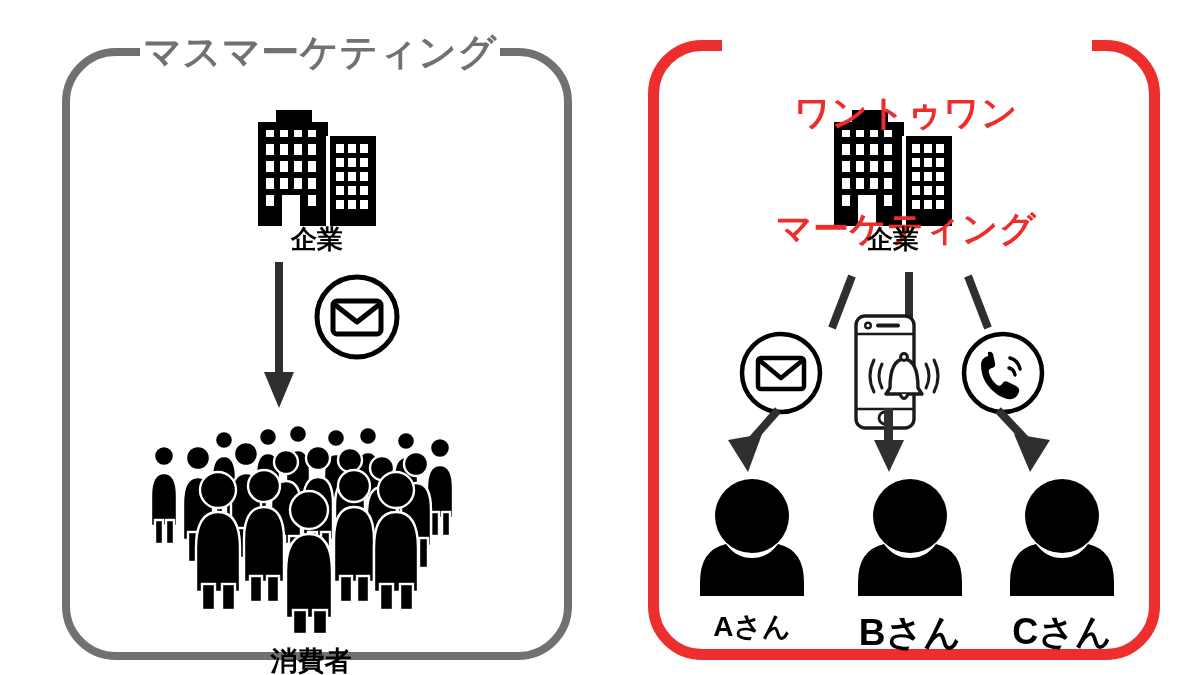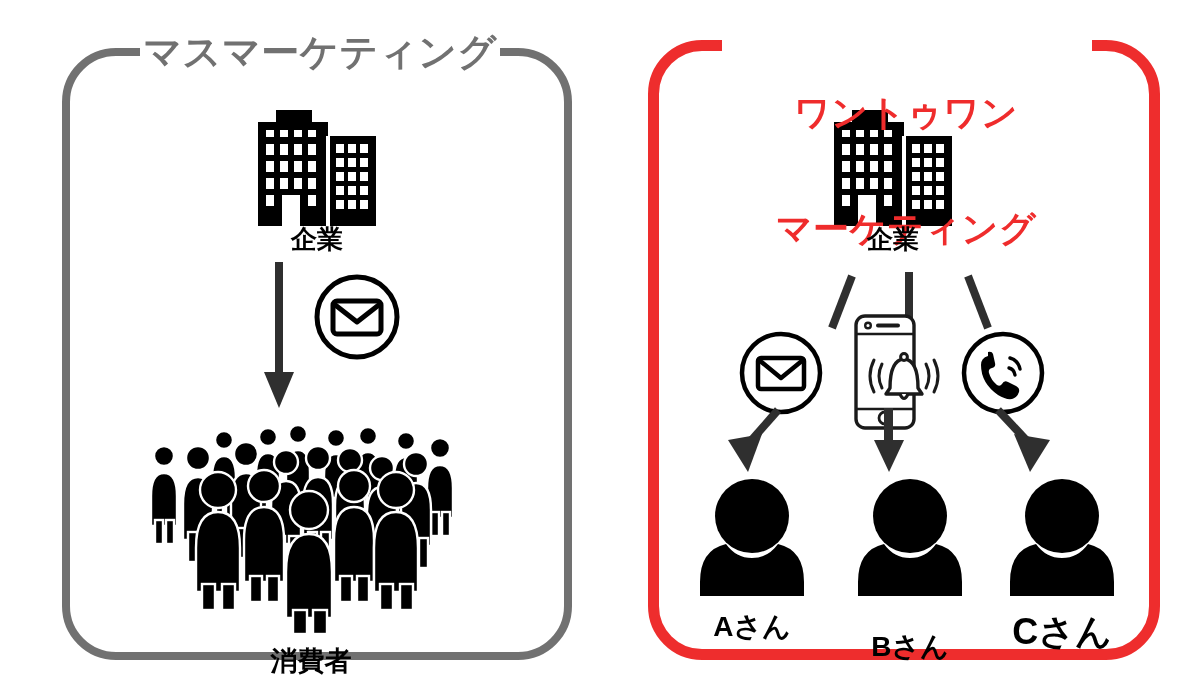--- a/index.html
+++ b/index.html
@@ -118,21 +118,21 @@
 
   
   .arrows-people { left: 680px; top: 418px; width: 420px; height: 72px; }
 
   
   .person-a { left: 694px; top: 478px; width: 116px; height: 118px; }
   .person-b { left: 852px; top: 478px; width: 116px; height: 118px; }
   .person-c { left: 1004px; top: 478px; width: 116px; height: 118px; }
 
   .cap-a { left: 690px; top: 608px; width: 124px; font-size: 28px; }
-  .cap-b { left: 848px; top: 628px; width: 124px; font-size: 28px; }
+  .cap-b { left: 848px; top: 608px; width: 124px; font-size: 37px; }
   .cap-c { left: 1000px; top: 608px; width: 124px; font-size: 36px; }
 
   svg { display: block; overflow: visible; }
 </style>
 </head>
 <body>
 
 <div class="stage">
 
   <div class="panel panel-left"></div>

